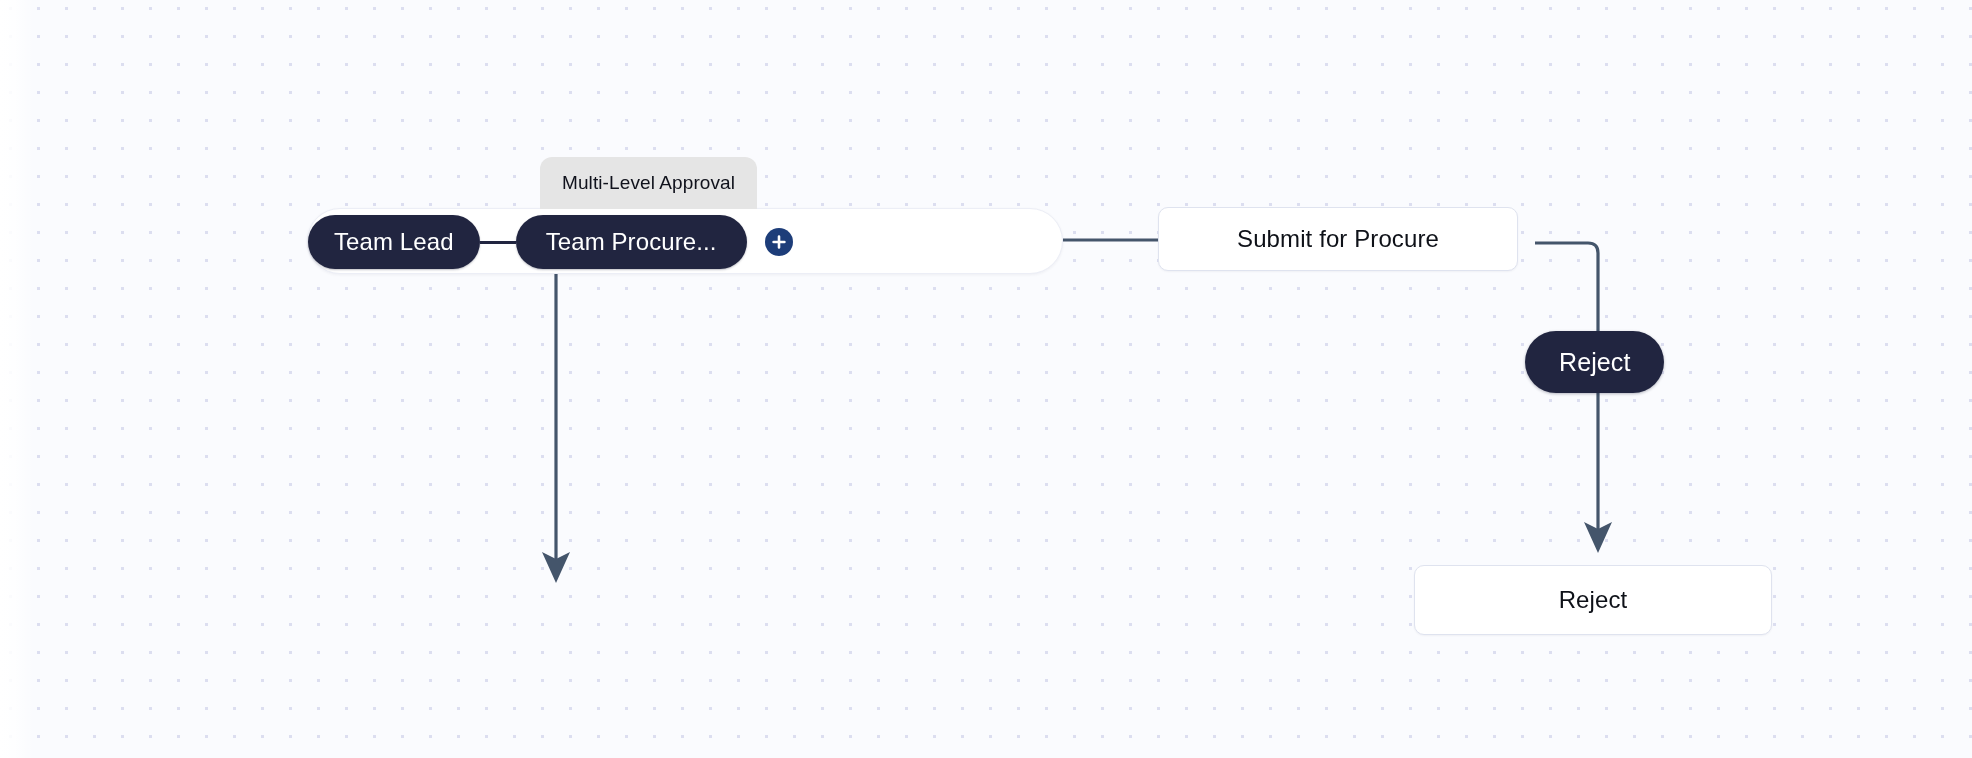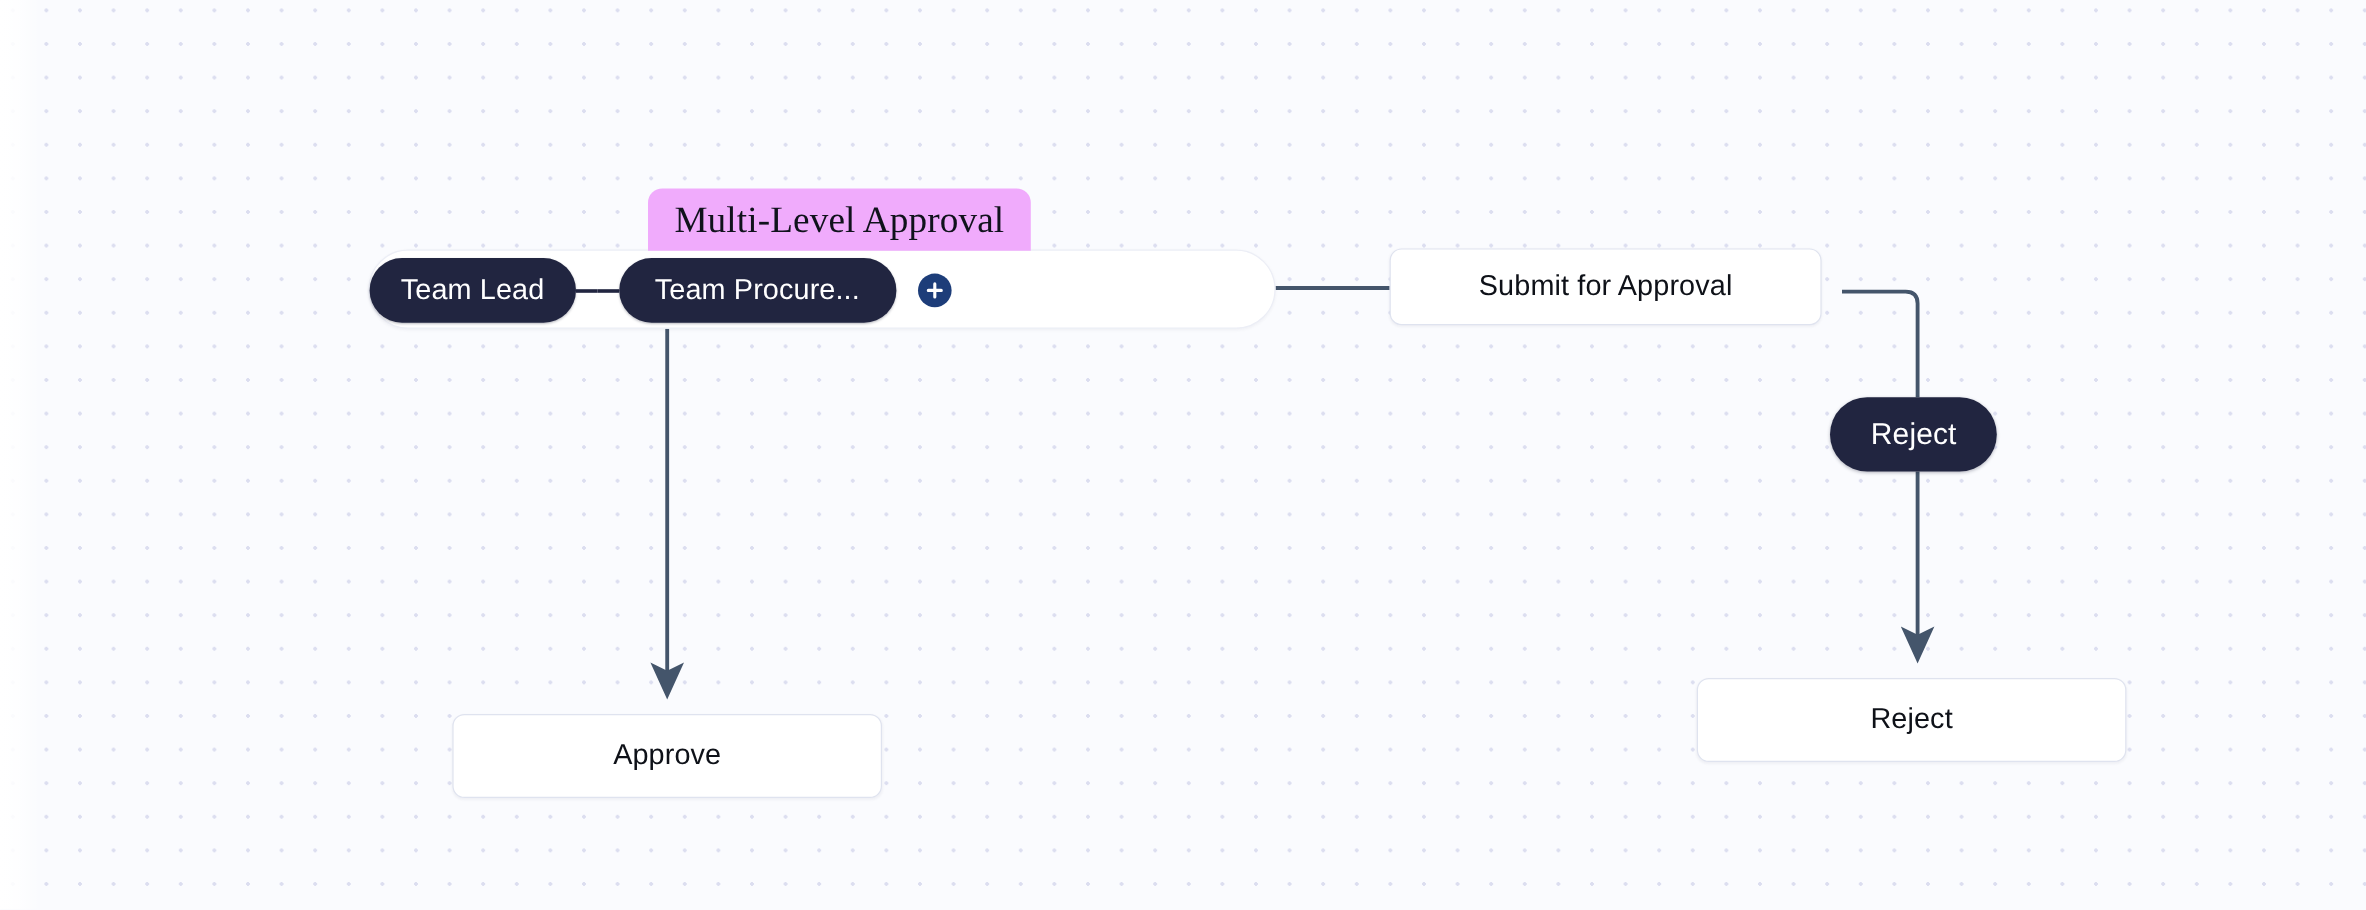--- a/index.html
+++ b/index.html
@@ -66,27 +66,26 @@
   }
 
   #group-approval-label {
     position: absolute;
     left: 232px;
     top: -52px;
     height: 52px;
     padding: 0 22px;
     display: flex;
     align-items: center;
-    background: #f0abfc;
+    background: #e5e5e5;
     border-radius: 12px 12px 0 0;
-    font-size: 31px;
+    font-size: 19px;
     color: #10121c;
     white-space: nowrap;
     letter-spacing: 0.1px;
-    font-family: Liberation Serif, serif;
   }
 
   #chip-row {
     position: absolute;
     left: 0; top: 0;
     height: 66px;
     display: flex;
     align-items: center;
     padding-left: 0px;
   }
@@ -207,26 +206,23 @@
       <div id="add-stage-button">
         <svg width="18" height="18" viewBox="0 0 18 18">
           <path d="M9 3.6 V14.4 M3.6 9 H14.4" stroke="#ffffff" stroke-width="2.6" stroke-linecap="round"></path>
         </svg>
       </div>
 
     </div>
   </div>
 
   <div class="node-box" id="node-submit-approval">
-    <span>Submit for Approval</span>
-  </div>
-
-  <div class="node-box" id="node-approve">
-    <span>Approve</span>
-  </div>
+    <span>Submit for Procure</span>
+  </div>
+
 
   <div id="node-reject-pill">
     <span>Reject</span>
   </div>
 
   <div class="node-box" id="node-reject-task">
     <span>Reject</span>
   </div>
 
   <div id="edge-fade-left"></div>

